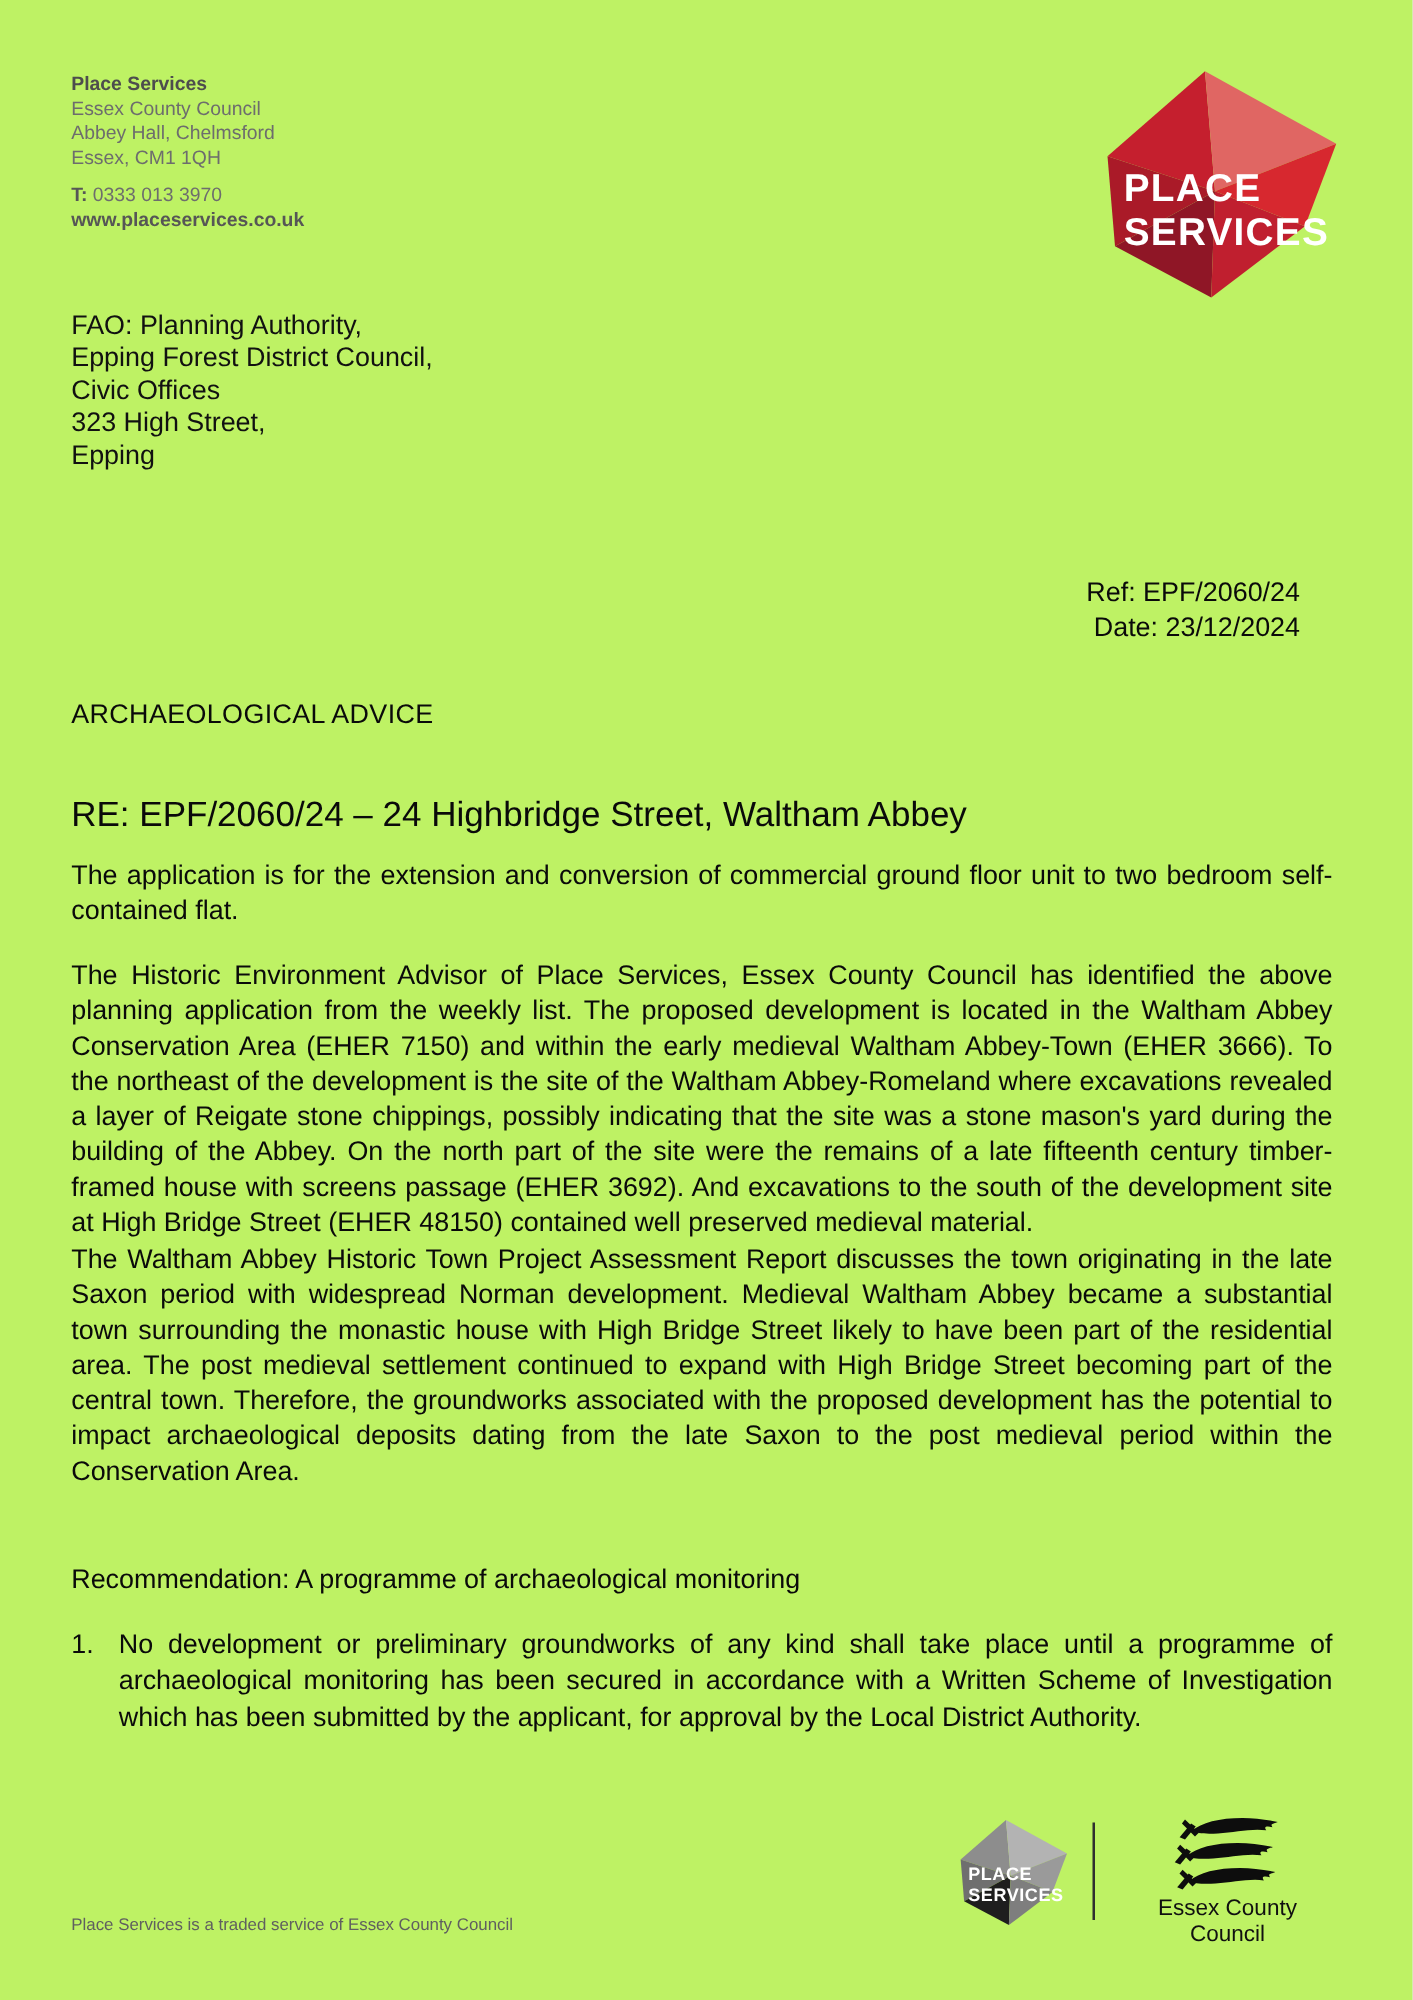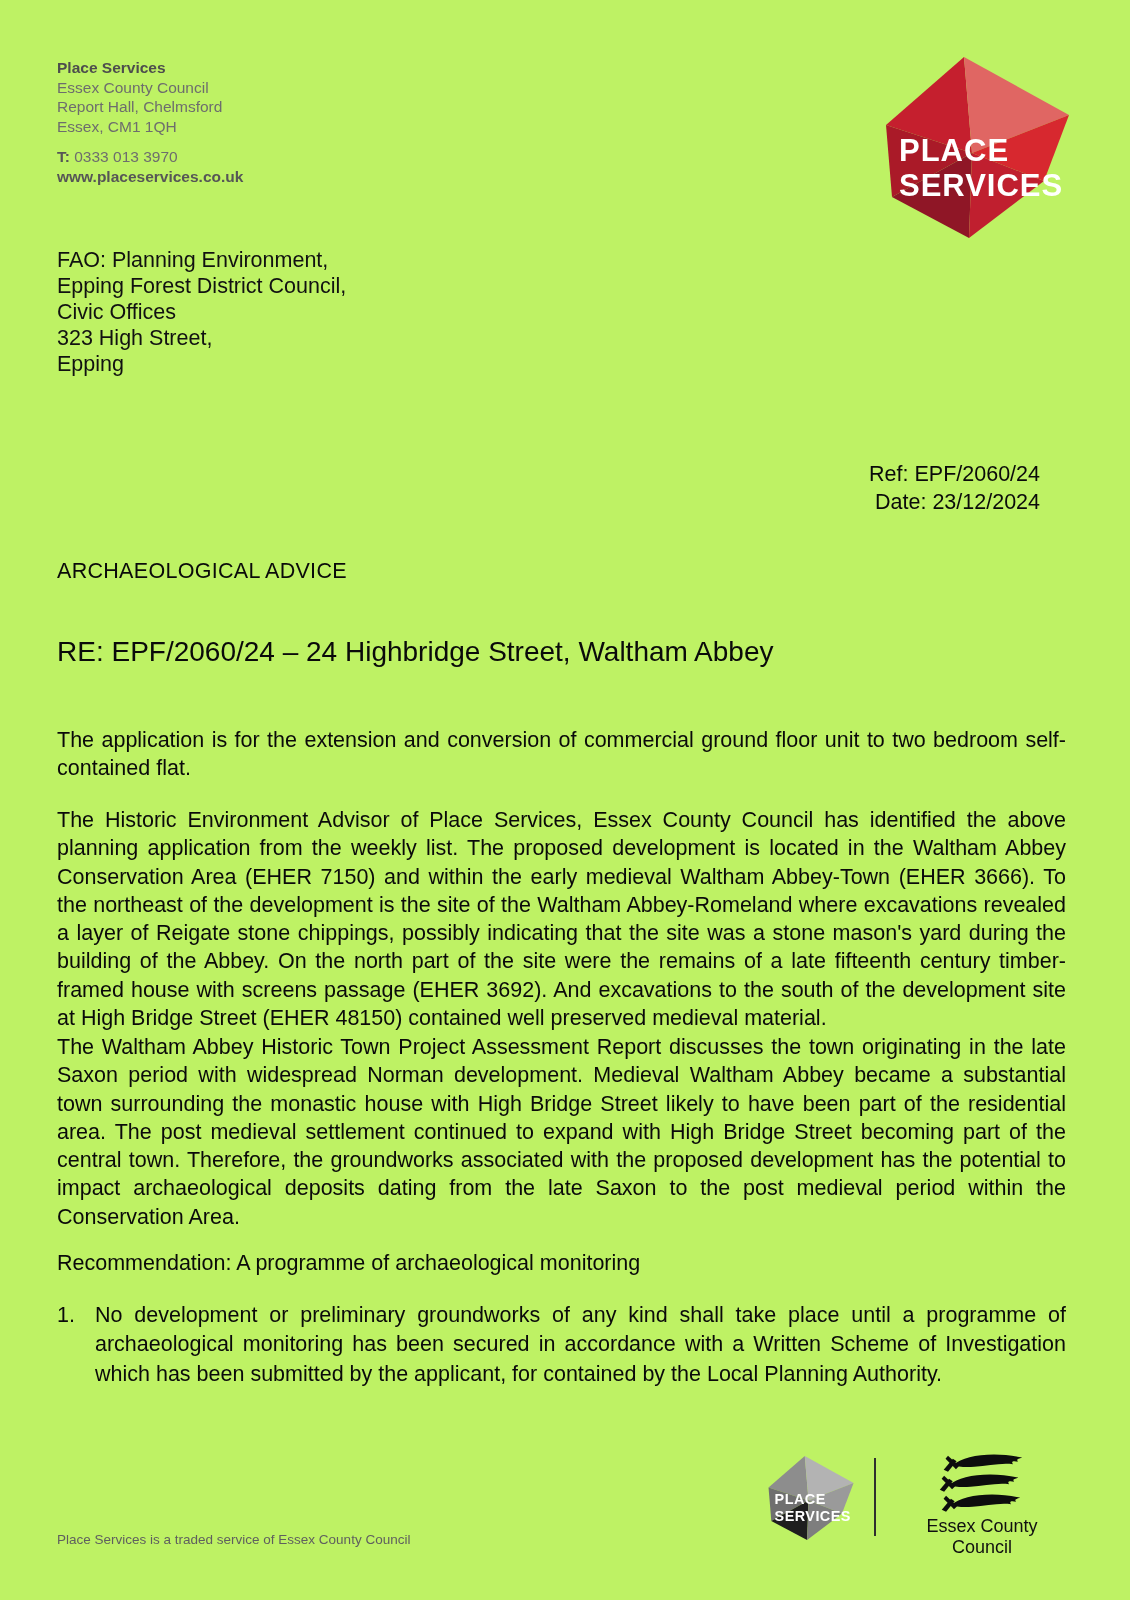--- a/index.html
+++ b/index.html
@@ -21,21 +21,21 @@
   .logo-main{position:absolute;left:872px;top:55px;width:200px;height:186px;}
   .gem-text{fill:#ffffff;font-family:"Liberation Sans",sans-serif;font-weight:bold;font-size:31px;letter-spacing:1px;}
   
   .recipient{position:absolute;left:57px;top:247px;font-size:21.5px;line-height:26px;color:#111;}
   
   .meta{position:absolute;right:90px;top:428px;text-align:right;font-size:21.5px;line-height:28px;margin-top:32px;}
   
   .title{position:absolute;left:57px;right:66px;top:559px;text-align:left;font-size:21.5px;letter-spacing:0.3px;}
   .subject{position:absolute;left:57px;top:636px;font-size:28px;}
   
-  .body-text{position:absolute;left:57px;right:64px;font-size:21.5px;line-height:28.3px;text-align:justify;margin-top:40px;}
+  .body-text{position:absolute;left:57px;right:64px;font-size:21.5px;line-height:28.3px;text-align:justify;}
   .p1{top:686px;}
   .p2{top:766px;}
   .p3{top:993px;}
   .rec{position:absolute;left:57px;top:1251px;font-size:21.5px;}
   .condition{position:absolute;left:57px;right:64px;top:1301px;display:flex;font-size:21.5px;line-height:29.3px;}
   .condition .num{flex:none;width:38px;}
   .condition .ctext{flex:1;text-align:justify;}
   
   .footer-disclaimer{position:absolute;left:57px;top:1532px;font-size:13.5px;color:#5f5f5f;}
   .footer-gem{position:absolute;left:762px;top:1455px;width:93px;height:86px;}
@@ -45,41 +45,41 @@
   .essex-logo .essex-text{margin-top:2px;font-size:18px;color:#101010;letter-spacing:0px;}
 </style>
 </head>
 <body>
 
 <div class="page">
 
   <div class="sender">
     <div class="name">Place Services</div>
     <div>Essex County Council</div>
-    <div>Report Hall, Chelmsford</div>
+    <div>Abbey Hall, Chelmsford</div>
     <div>Essex, CM1 1QH</div>
     <div class="contact"><span class="bold">T:</span><span> 0333 013 3970</span></div>
     <div class="bold">www.placeservices.co.uk</div>
   </div>
 
   <div class="logo-main">
     <svg viewBox="0 0 200 185" width="200" height="185">
       <polygon points="92,2 14,70 100,98" fill="#c51f2e"></polygon>
       <polygon points="92,2 197,60 100,98" fill="#e06663"></polygon>
       <polygon points="197,60 172,126 100,98" fill="#d7282f"></polygon>
       <polygon points="14,70 20,142 100,98" fill="#aa1a28"></polygon>
       <polygon points="20,142 97,183 100,98" fill="#8f1626"></polygon>
       <polygon points="97,183 172,126 100,98" fill="#c01f2f"></polygon>
       <text x="27" y="106" class="gem-text">PLACE</text>
       <text x="27" y="141" class="gem-text">SERVICES</text>
     </svg>
   </div>
 
   <div class="recipient">
-    <div>FAO: Planning Environment,</div>
+    <div>FAO: Planning Authority,</div>
     <div>Epping Forest District Council,</div>
     <div>Civic Offices</div>
     <div>323 High Street,</div>
     <div>Epping</div>
   </div>
 
   <div class="meta">
     <div>Ref: EPF/2060/24</div>
     <div>Date: 23/12/2024</div>
   </div>
@@ -89,21 +89,21 @@
   <div class="subject">RE: EPF/2060/24 – 24 Highbridge Street, Waltham Abbey</div>
 
   <div class="body-text p1">The application is for the extension and conversion of commercial ground floor unit to two bedroom self-contained flat.</div>
   <div class="body-text p2">The Historic Environment Advisor of Place Services, Essex County Council has identified the above planning application from the weekly list. The proposed development is located in the Waltham Abbey Conservation Area (EHER 7150) and within the early medieval Waltham Abbey-Town (EHER 3666). To the northeast of the development is the site of the Waltham Abbey-Romeland where excavations revealed a layer of Reigate stone chippings, possibly indicating that the site was a stone mason's yard during the building of the Abbey. On the north part of the site were the remains of a late fifteenth century timber-framed house with screens passage (EHER 3692). And excavations to the south of the development site at High Bridge Street (EHER 48150) contained well preserved medieval material.</div>
   <div class="body-text p3">The Waltham Abbey Historic Town Project Assessment Report discusses the town originating in the late Saxon period with widespread Norman development. Medieval Waltham Abbey became a substantial town surrounding the monastic house with High Bridge Street likely to have been part of the residential area. The post medieval settlement continued to expand with High Bridge Street becoming part of the central town. Therefore, the groundworks associated with the proposed development has the potential to impact archaeological deposits dating from the late Saxon to the post medieval period within the Conservation Area.</div>
 
   <div class="rec">Recommendation: A programme of archaeological monitoring</div>
 
   <div class="condition">
     <div class="num">1.</div>
-    <div class="ctext">No development or preliminary groundworks of any kind shall take place until a programme of archaeological monitoring has been secured in accordance with a Written Scheme of Investigation which has been submitted by the applicant, for contained by the Local Planning Authority.</div>
+    <div class="ctext">No development or preliminary groundworks of any kind shall take place until a programme of archaeological monitoring has been secured in accordance with a Written Scheme of Investigation which has been submitted by the applicant, for approval by the Local District Authority.</div>
   </div>
 
   <div class="footer-disclaimer">Place Services is a traded service of Essex County Council</div>
 
   <div class="footer-gem">
     <svg viewBox="0 0 200 185" width="93" height="86">
       <polygon points="92,2 14,70 100,98" fill="#8d8d8d"></polygon>
       <polygon points="92,2 197,60 100,98" fill="#b3b3b3"></polygon>
       <polygon points="197,60 172,126 100,98" fill="#9a9a9a"></polygon>
       <polygon points="14,70 20,142 100,98" fill="#6f6f6f"></polygon>

